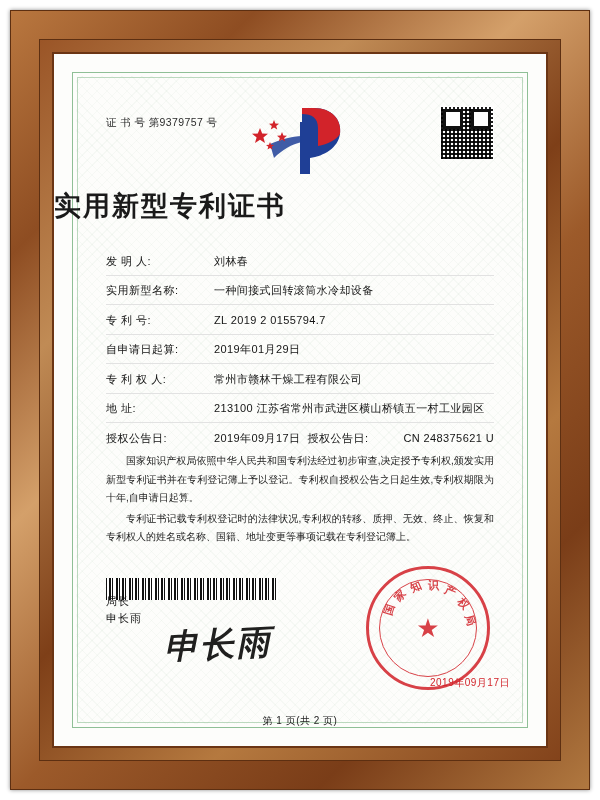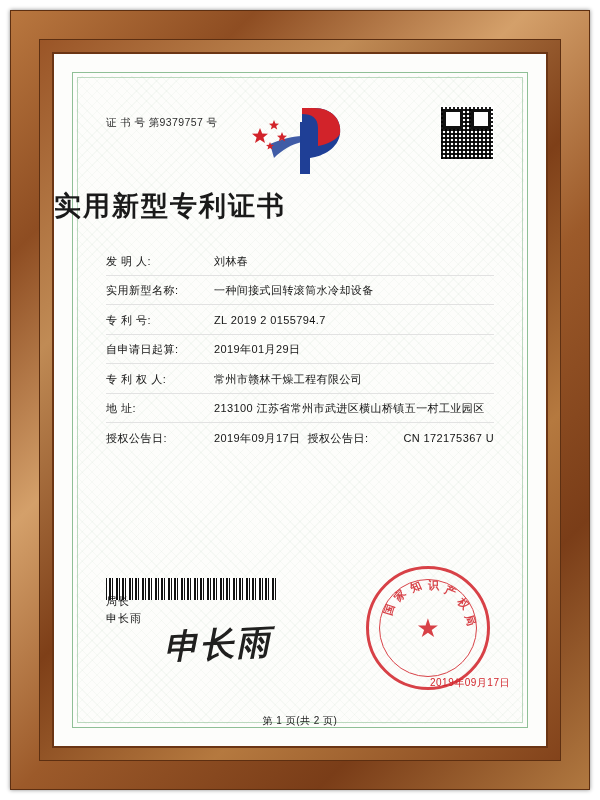--- a/index.html
+++ b/index.html
@@ -334,25 +334,29 @@
 
           <div class="field-row">
             <div class="field-label">地 址:</div>
             <div class="field-value">213100 江苏省常州市武进区横山桥镇五一村工业园区</div>
           </div>
 
           <div class="field-row dual">
             <div class="field-label">授权公告日:</div>
             <div class="field-value">2019年09月17日</div>
             <div class="field-sub-label">授权公告日:</div>
-            <div class="field-sub-value">CN 172175367 U</div>
-          </div>
-
-        </div>
-
+            <div class="field-sub-value">CN 248375621 U</div>
+          </div>
+
+        </div>
+
+        <div class="body-text">
+          <p>国家知识产权局依照中华人民共和国专利法经过初步审查,决定授予专利权,颁发实用新型专利证书并在专利登记簿上予以登记。专利权自授权公告之日起生效,专利权期限为十年,自申请日起算。</p>
+          <p>专利证书记载专利权登记时的法律状况,专利权的转移、质押、无效、终止、恢复和专利权人的姓名或名称、国籍、地址变更等事项记载在专利登记簿上。</p>
+        </div>
 
         <div class="barcode"></div>
 
         <div class="sig-labels">
           <div>局长</div>
           <div>申长雨</div>
         </div>
         <div class="sig-hand">申长雨</div>
 
         <div class="seal">

